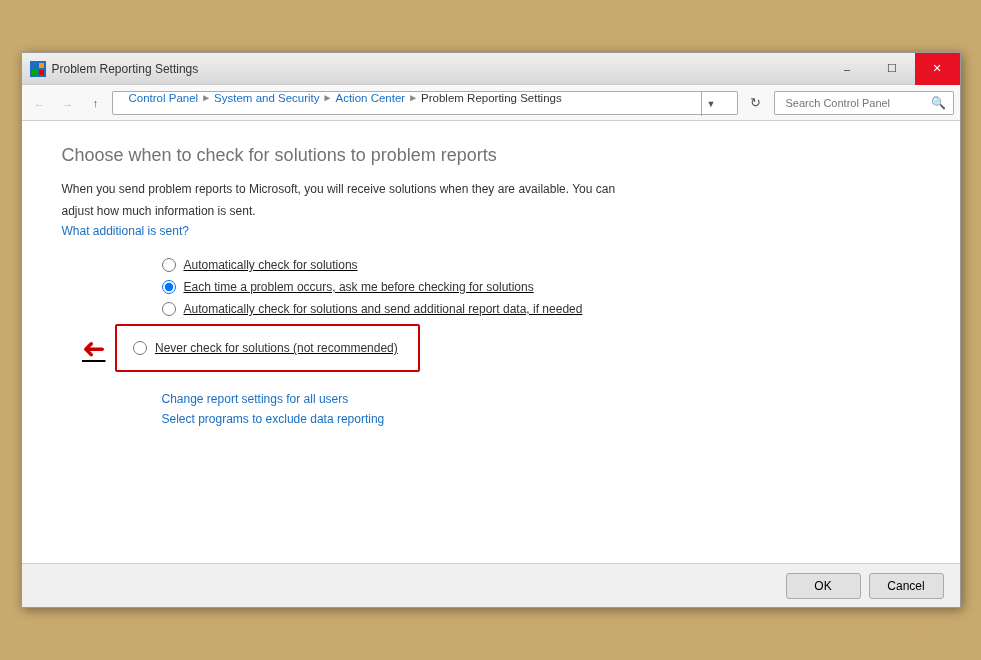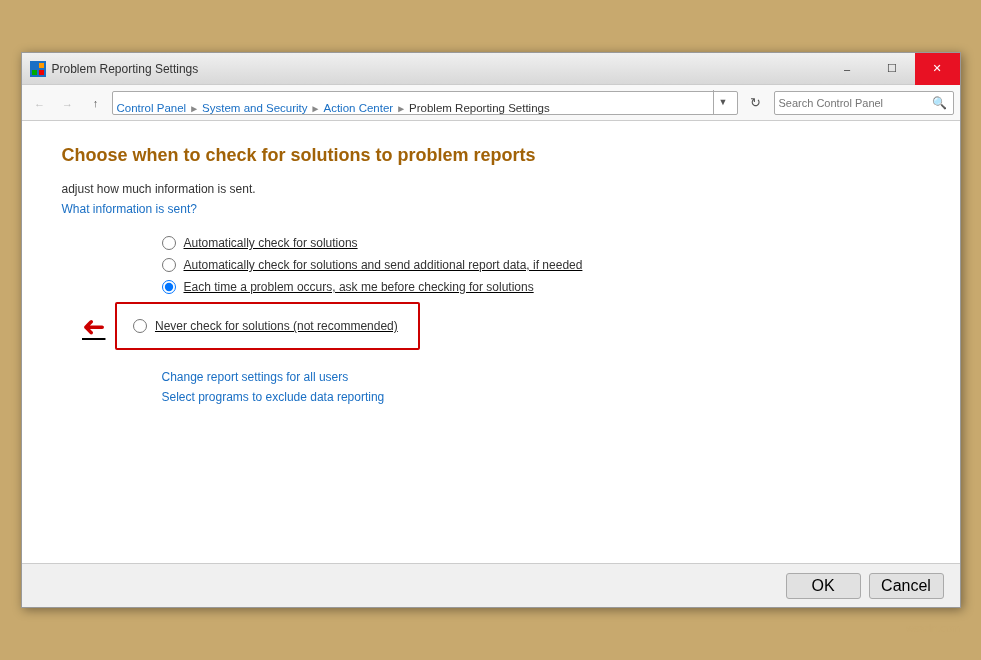--- a/index.html
+++ b/index.html
@@ -96,22 +96,22 @@
       font-size: 11px;
     }
     .nav-btn.disabled { color: #bbb; cursor: default; }
     .breadcrumb-bar {
       flex: 1;
       height: 24px;
       background: white;
       border: 1px solid #aaa;
       border-radius: 2px;
       display: flex;
-      align-items: flex-end;
-      padding: 0 4px;
+      align-items: flex-start;
+      padding: 0 16px;
       font-size: 11.5px;
       color: #333;
       gap: 2px;
     }
     .breadcrumb-item {
       color: #1a6fc4;
       cursor: pointer;
       white-space: nowrap;
     }
     .breadcrumb-sep {
@@ -146,21 +146,21 @@
       cursor: pointer;
       margin: 0 2px;
     }
     .search-box {
       width: 180px;
       height: 24px;
       border: 1px solid #aaa;
       background: white;
       display: flex;
       align-items: center;
-      padding: 0 4px;
+      padding: 0 11px;
       gap: 4px;
       border-radius: 2px;
     }
     .search-input {
       flex: 1;
       border: none;
       outline: none;
       font-size: 11px;
       color: #aaa;
       background: transparent;
@@ -177,22 +177,22 @@
     }
     
     .content {
       flex: 1;
       background: white;
       padding: 24px 40px 20px 40px;
       overflow-y: auto;
     }
     .page-heading {
       font-size: 18px;
-      color: #a16207;
-      font-weight: bold;
+      color: #737373;
+      font-weight: normal;
       margin-bottom: 14px;
     }
     .description {
       font-size: 12px;
       color: #333;
       line-height: 1.5;
       margin-bottom: 4px;
       max-width: 680px;
     }
     .link {
@@ -262,21 +262,21 @@
       padding: 0 16px;
       gap: 8px;
       flex-shrink: 0;
     }
     .footer-btn {
       min-width: 75px;
       height: 26px;
       background: #e1e1e1;
       border: 1px solid #aaa;
       border-radius: 3px;
-      font-size: 16px;
+      font-size: 12px;
       cursor: pointer;
       display: flex;
       align-items: center;
       justify-content: center;
       padding: 0 1px;
     }
     
     .watermark {
       position: fixed;
       bottom: 26px;
@@ -327,38 +327,39 @@
     </div>
     <div class="refresh-btn">↻</div>
     <div class="search-box">
       <input class="search-input" type="text" placeholder="Search Control Panel" style="">
       <div class="search-icon-btn">🔍</div>
     </div>
   </div>
 
   <div class="content">
     <h1 class="page-heading">Choose when to check for solutions to problem reports</h1>
+    <p class="description">When you send problem reports to Microsoft, you will receive solutions when they are available. You can</p>
     <p class="description">adjust how much information is sent.</p>
-    <a class="link">What information is sent?</a>
+    <a class="link">What additional is sent?</a>
 
     <div class="options-area">
 
       <label class="radio-option">
         <input type="radio" name="problem-reporting" style="">
         <span class="radio-label">Automatically check for solutions</span>
       </label>
 
       <label class="radio-option">
+        <input type="radio" name="problem-reporting" checked="" style="">
+        <span class="radio-label">Each time a problem occurs, ask me before checking for solutions</span>
+      </label>
+
+      <label class="radio-option">
         <input type="radio" name="problem-reporting" style="">
         <span class="radio-label">Automatically check for solutions and send additional report data, if needed</span>
-      </label>
-
-      <label class="radio-option">
-        <input type="radio" name="problem-reporting" checked="" style="">
-        <span class="radio-label">Each time a problem occurs, ask me before checking for solutions</span>
       </label>
 
       <div class="arrow-annotation">
         <span class="red-arrow">➜</span>
         <div class="option-highlighted">
           <label class="radio-option" style="margin:12px">
             <input type="radio" name="problem-reporting" style="">
             <span class="radio-label">Never check for solutions (not recommended)</span>
           </label>
         </div>

